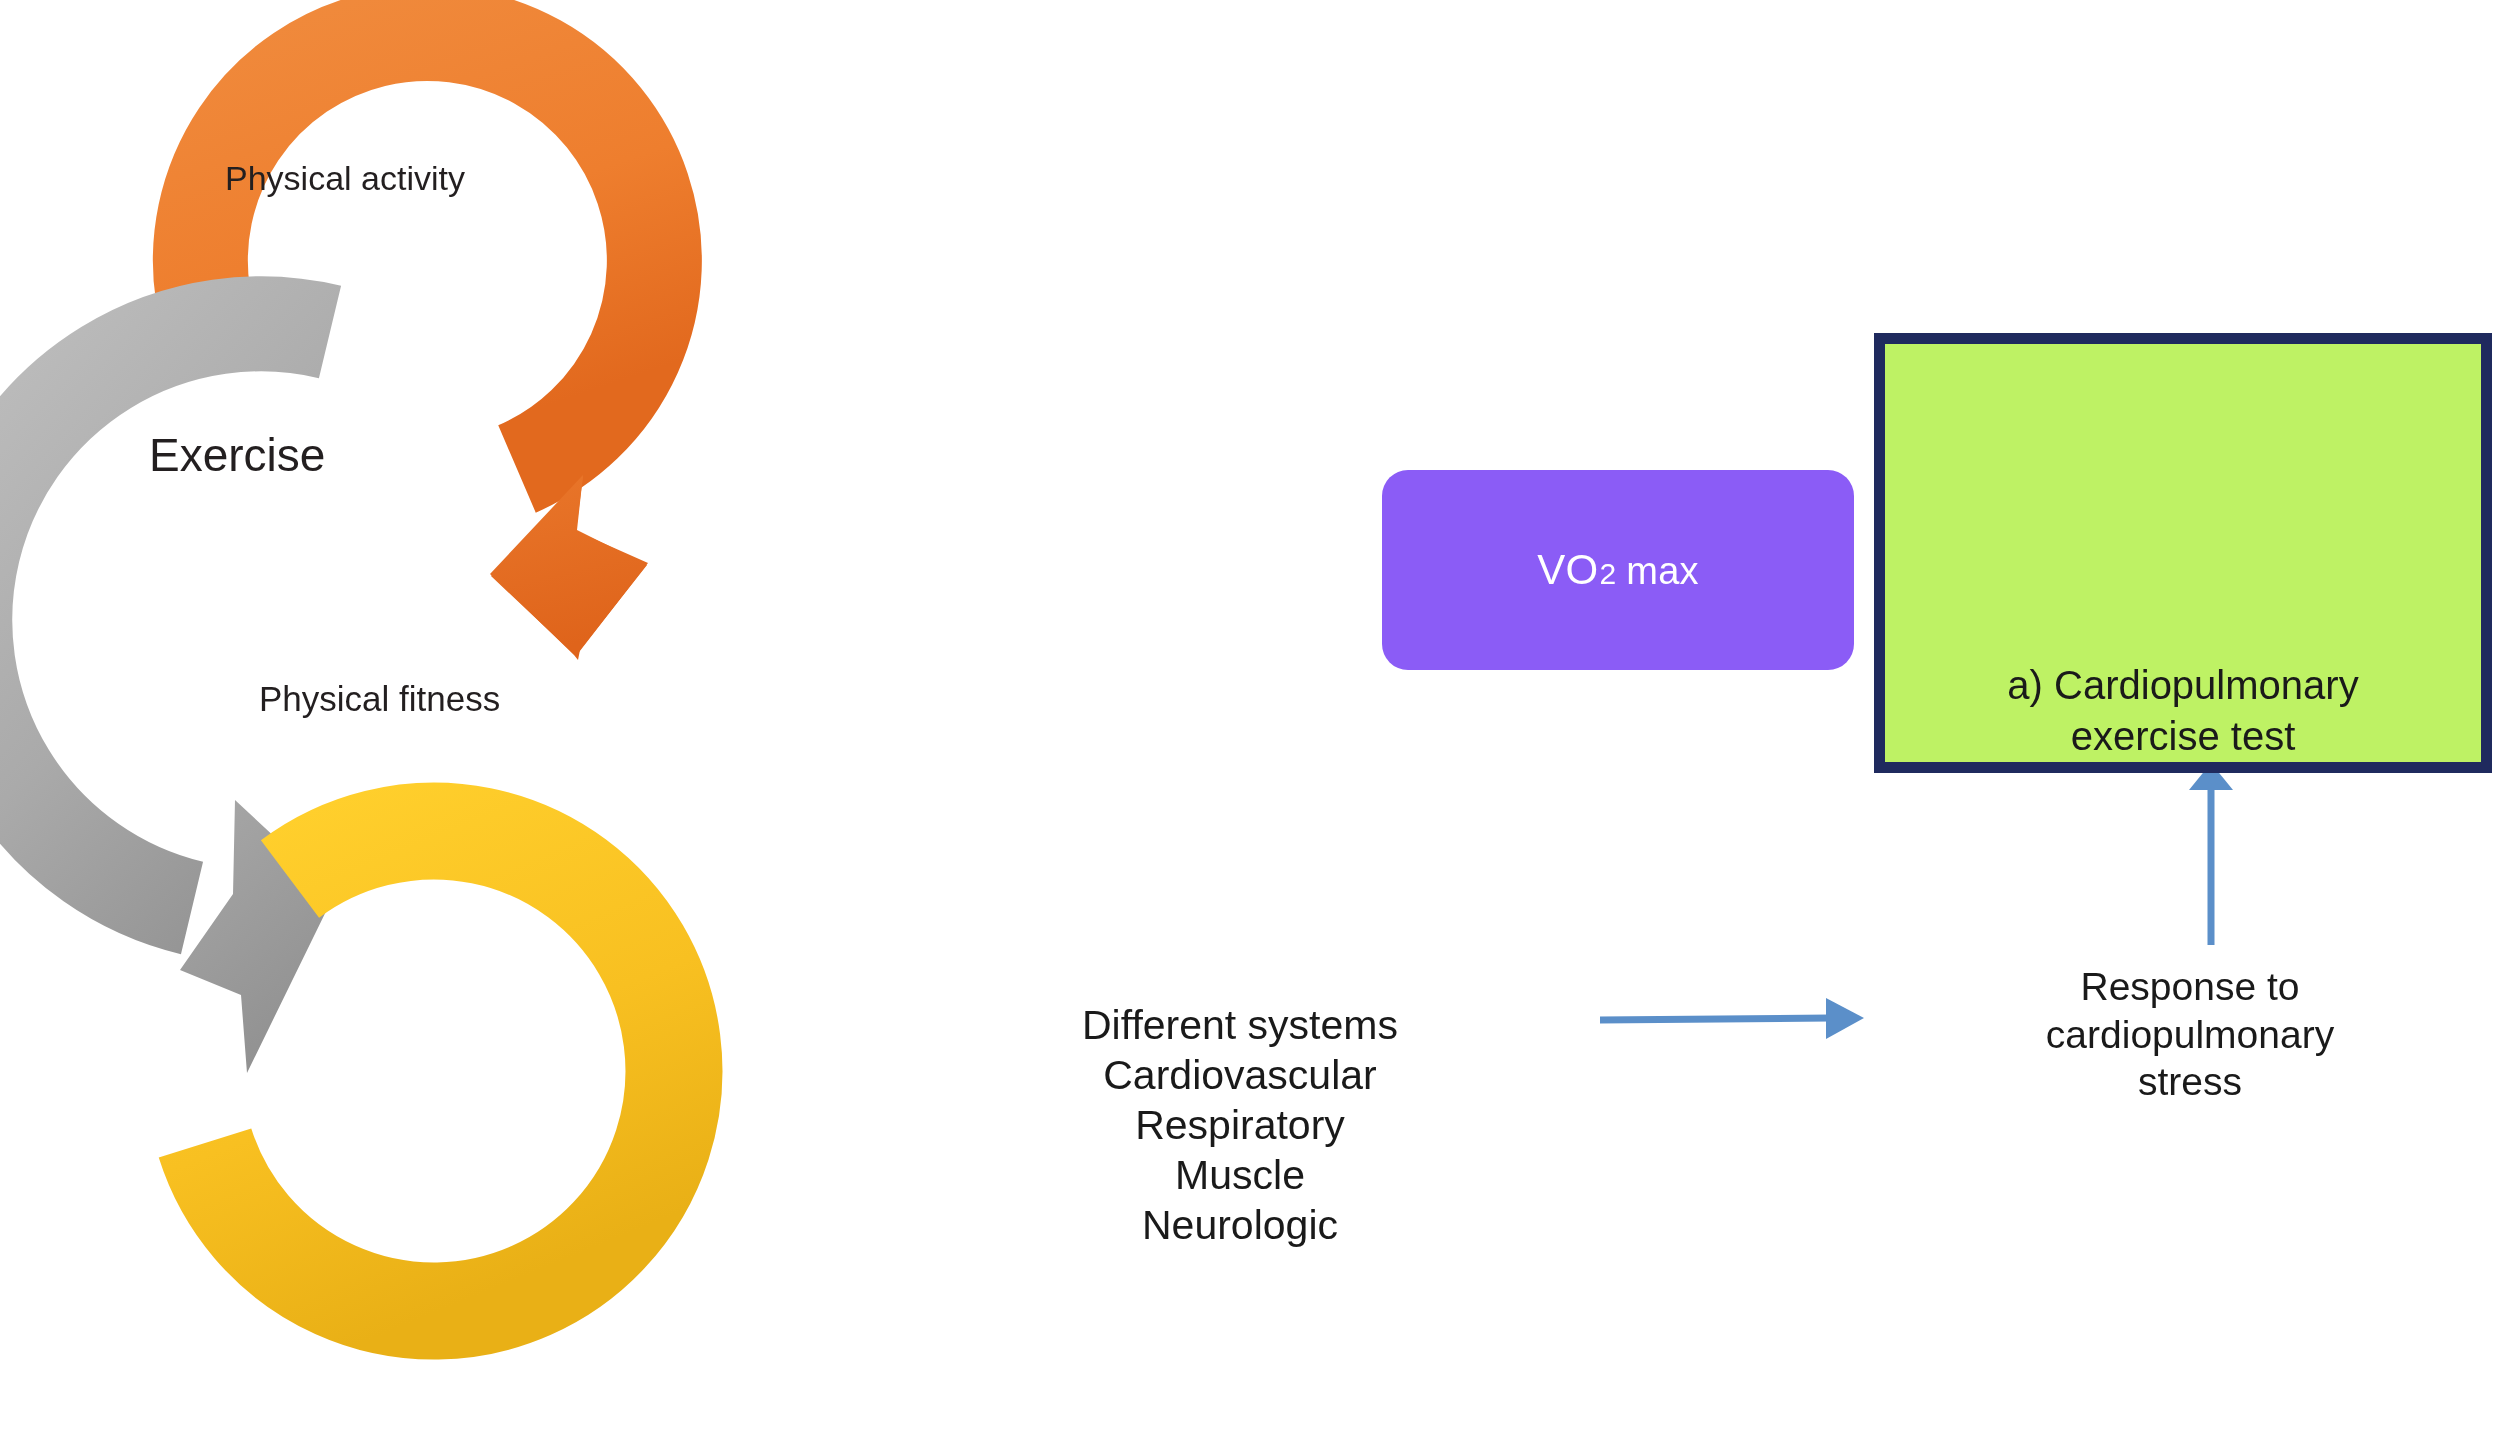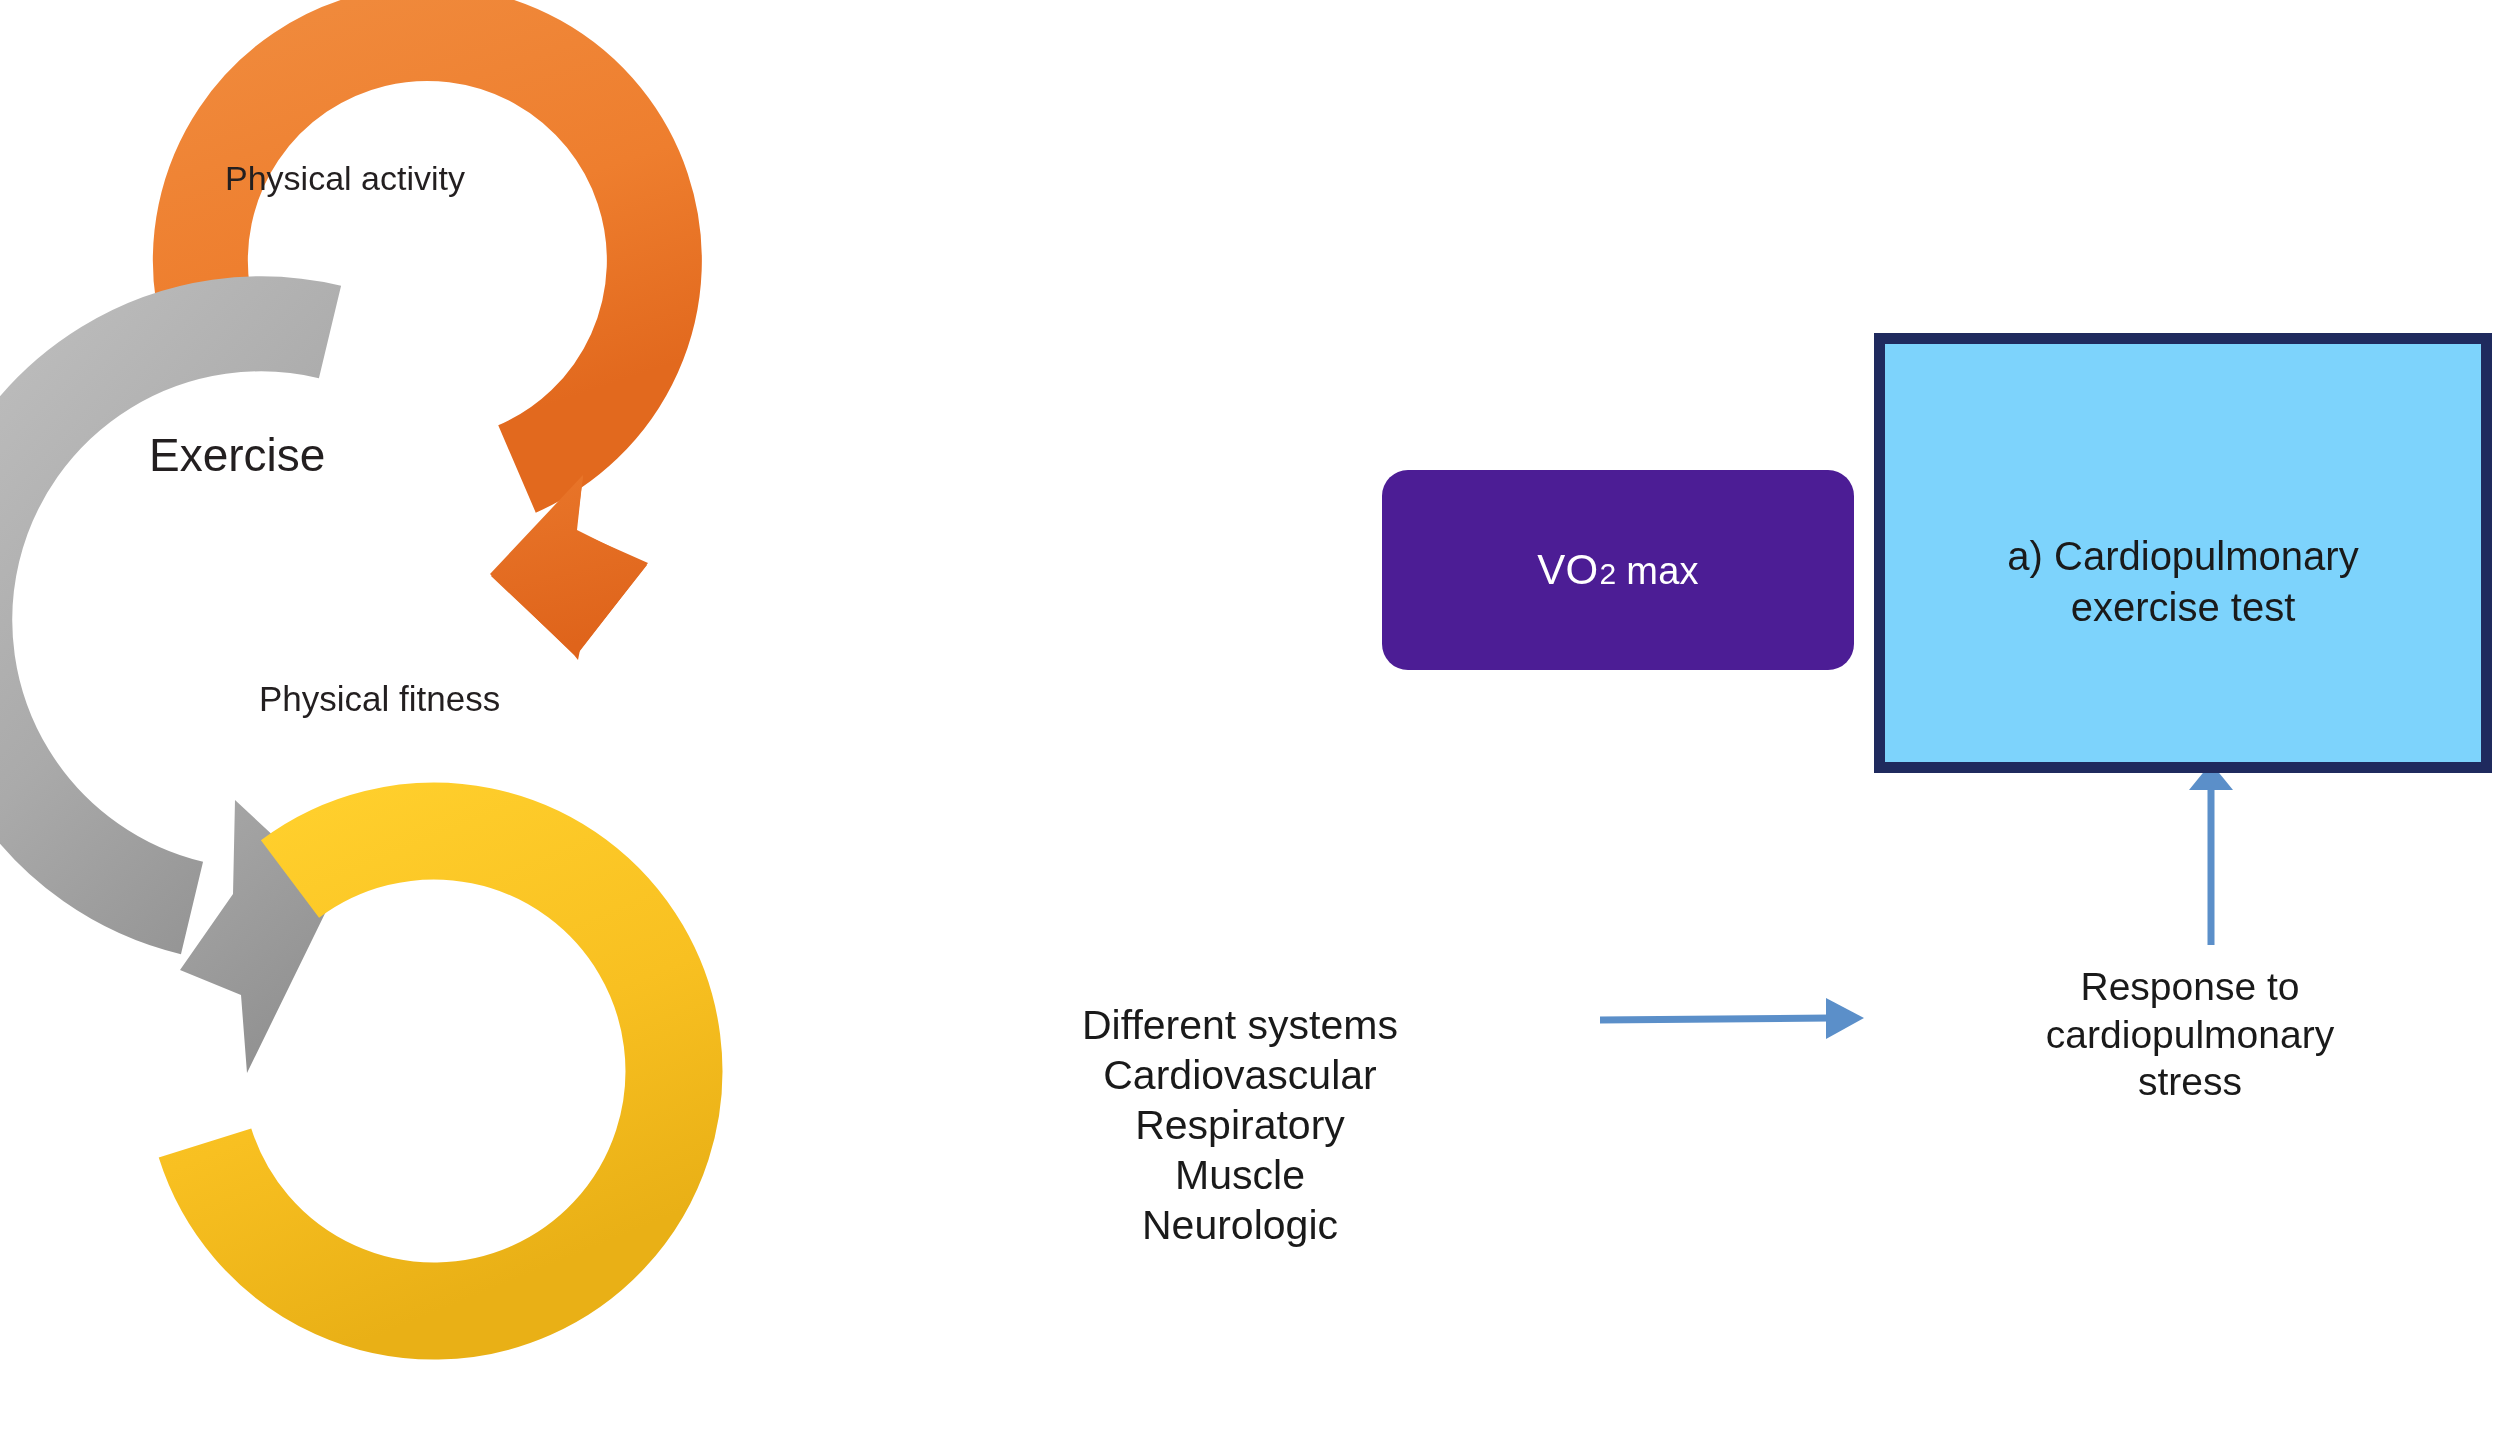--- a/index.html
+++ b/index.html
@@ -50,21 +50,21 @@
     top: 678px;
     font-size: 35px;
   }
   
   #vo2-box {
     position: absolute;
     left: 1382px;
     top: 470px;
     width: 472px;
     height: 200px;
-    background: #4c1d95;
+    background: #8b5cf6;
     border-radius: 26px;
     display: flex;
     align-items: center;
     justify-content: center;
   }
   #vo2-label {
     color: #ffffff;
     font-size: 42px;
     letter-spacing: 0.2px;
     display: inline-flex;
@@ -78,25 +78,25 @@
     font-size: 38px;
     margin-left: 10px;
   }
   
   #tests-box {
     position: absolute;
     left: 1874px;
     top: 333px;
     width: 618px;
     height: 440px;
-    background: #7dd3fc;
+    background: #bef264;
     border: 11px solid #1f2a5e;
     box-sizing: border-box;
     display: flex;
-    align-items: center;
+    align-items: flex-end;
     justify-content: center;
   }
   #tests-text {
     margin-top: 58px;
     text-align: center;
     color: #1a1a1a;
     font-size: 40px;
     line-height: 1.28;
   }
   

